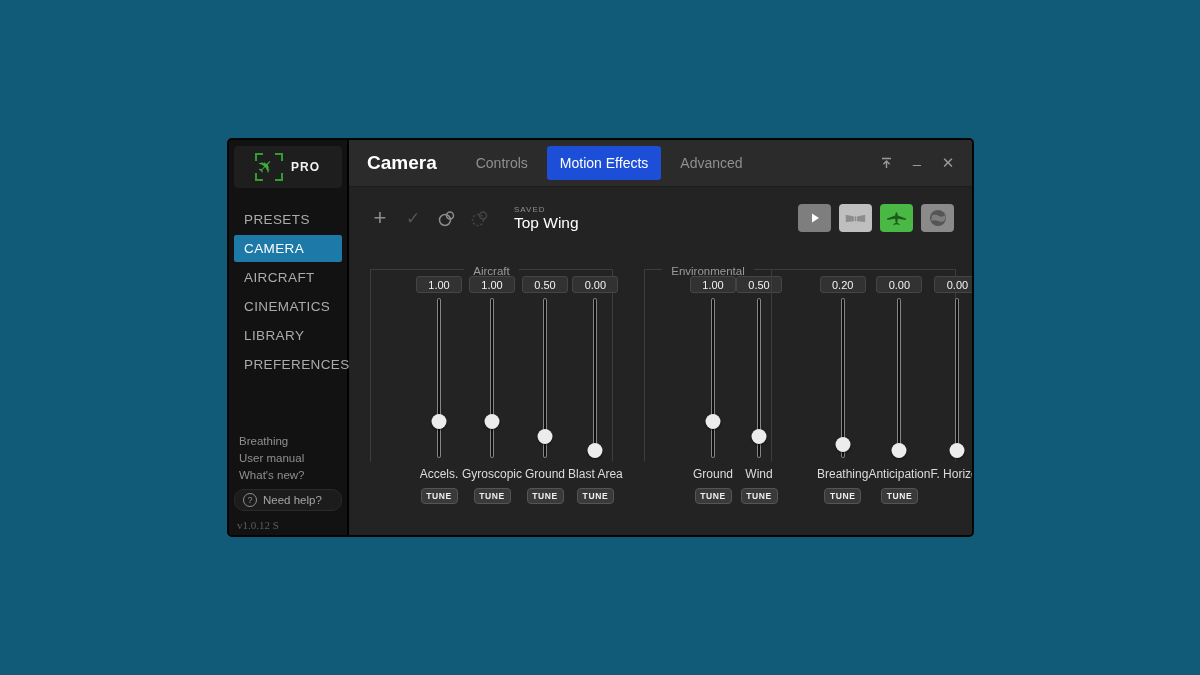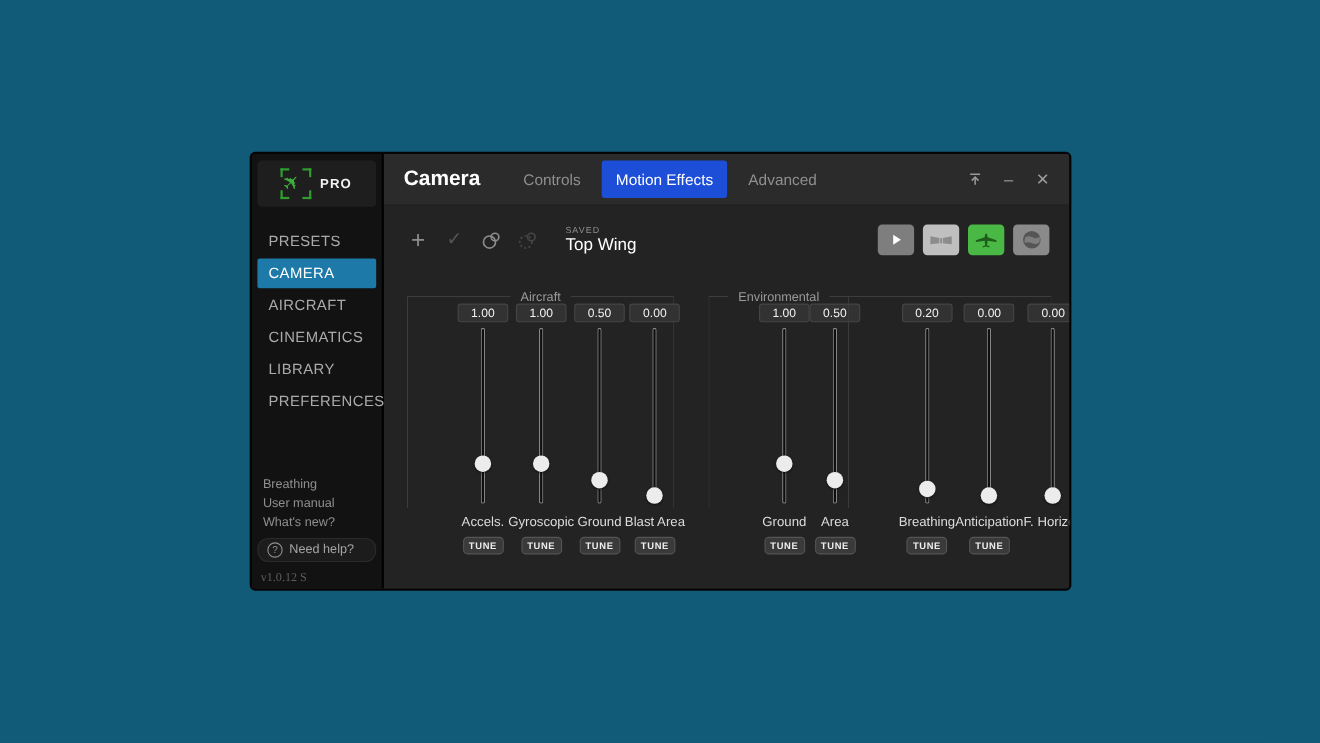--- a/index.html
+++ b/index.html
@@ -243,21 +243,21 @@
     <div class="slabel">Ground</div>
     <button class="tune">TUNE</button>
   </div>
 
   <div class="col">
     <div class="val">0.50</div>
     <div class="trackwrap">
       <div class="track"></div>
       <div class="thumb" style="bottom: 14.5px;"></div>
     </div>
-    <div class="slabel">Area</div>
+    <div class="slabel">Wind</div>
     <button class="tune">TUNE</button>
   </div>
 </div>
   </div>
 
   <div class="group" style="left: 422px; width: 185px;">
     <div class="group-outline"></div>
     <div class="cols">
   <div class="col">
     <div class="val">0.20</div>

